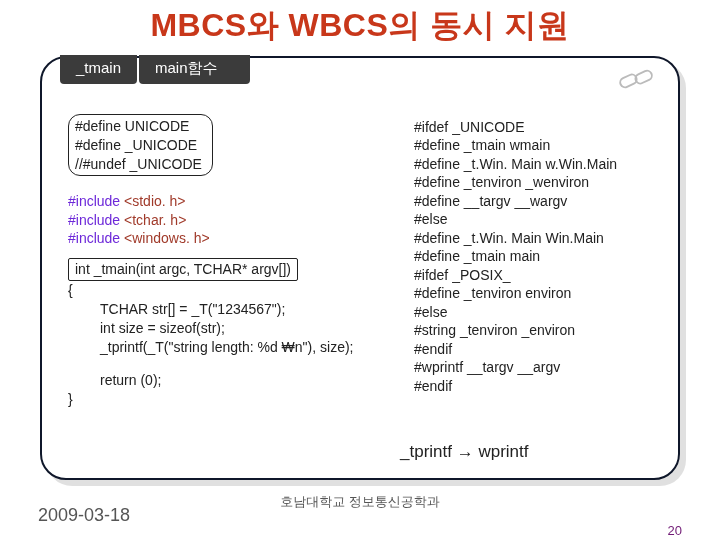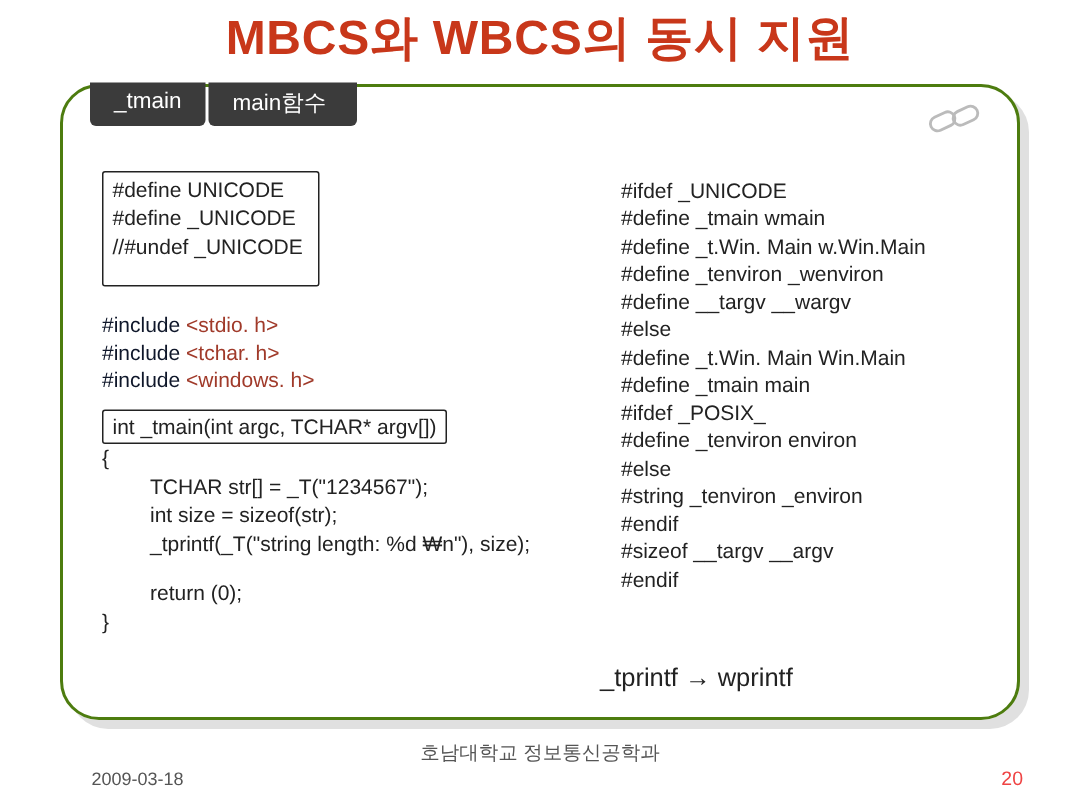--- a/index.html
+++ b/index.html
@@ -24,59 +24,59 @@
     text-align: center;
     padding-top: 4px;
     letter-spacing: 0.5px;
   }
   .content-frame {
     position: absolute;
     top: 56px;
     left: 40px;
     right: 40px;
     bottom: 60px;
-    border: 2px solid #4d7c0f;
+    border: 2px solid #0f172a;
     border-radius: 26px;
     padding: 0;
     box-shadow: 6px 6px 0 rgba(0,0,0,0.12);
   }
   .tabs {
     position: absolute;
     top: -3px;
     left: 18px;
     display: flex;
     gap: 0;
   }
   .tab {
     background: #3b3b3b;
     color: #fff;
     font-size: 15px;
     padding: 4px 16px 6px 16px;
     border-radius: 0 0 4px 4px;
     margin-right: 2px;
   }
   .tab span { white-space: nowrap; }
-  .tab.tab2 { padding-right: 20px; }
+  .tab.tab2 { padding-right: 32px; }
   .code-left {
     position: absolute;
     top: 56px;
     left: 26px;
     font-size: 14px;
     line-height: 1.35;
     font-family: "Malgun Gothic", Arial, sans-serif;
     color: #222;
   }
   .define-box {
     border: 1px solid #222;
-    padding: 2px 10px 16px 6px;
+    padding: 2px 10px 1px 6px;
     display: inline-block;
     margin-bottom: 8px;
-    border-radius: 2px;
+    border-radius: 12px;
   }
-  .kw1 { color: #0f172a; }
+  .kw1 { color: #6d28d9; }
   .kw2 { color: #a03a2a; }
   .func-sig-box {
     border: 1px solid #222;
     padding: 1px 6px;
     display: inline-block;
     border-radius: 2px;
   }
   .indent { padding-left: 32px; }
   .code-right {
     position: absolute;
@@ -91,39 +91,38 @@
     position: absolute;
     bottom: 16px;
     left: 358px;
     font-size: 17px;
     color: #222;
   }
   .footer-date {
     position: absolute;
     left: 38px;
     bottom: 14px;
-    font-size: 12px;
+    font-size: 18px;
     color: #555;
-    margin-left: 23px;
   }
   .footer-center {
     position: absolute;
     left: 0;
     right: 0;
     bottom: 29px;
     text-align: center;
     font-size: 13px;
     color: #555;
   }
   .footer-page {
     position: absolute;
     right: 38px;
-    bottom: 14px;
+    bottom: 2px;
     font-size: 13px;
-    color: #ef4444;
+    color: #701a75;
   }
   .corner-icon {
     position: absolute;
     top: 6px;
     right: 22px;
   }
   .corner-icon svg { width: 38px; height: 30px; }
 </style>
 </head>
 <body>
@@ -172,21 +171,21 @@
       <div>#define _tenviron    _wenviron</div>
       <div>#define __targv      __wargv</div>
       <div>#else</div>
       <div>#define _t.Win. Main    Win.Main</div>
       <div>#define _tmain        main</div>
       <div>#ifdef _POSIX_</div>
       <div>#define _tenviron   environ</div>
       <div>#else</div>
       <div>#string _tenviron  _environ</div>
       <div>#endif</div>
-      <div>#sizeof __targv       __argv</div>
+      <div>#wprintf __targv       __argv</div>
       <div>#endif</div>
     </div>
 
     <div class="bottom-note">_tprintf → wprintf</div>
   </div>
 
   <div class="footer-date">2009-03-18</div>
   <div class="footer-center">호남대학교 정보통신공학과</div>
   <div class="footer-page">20</div>
 </div>

